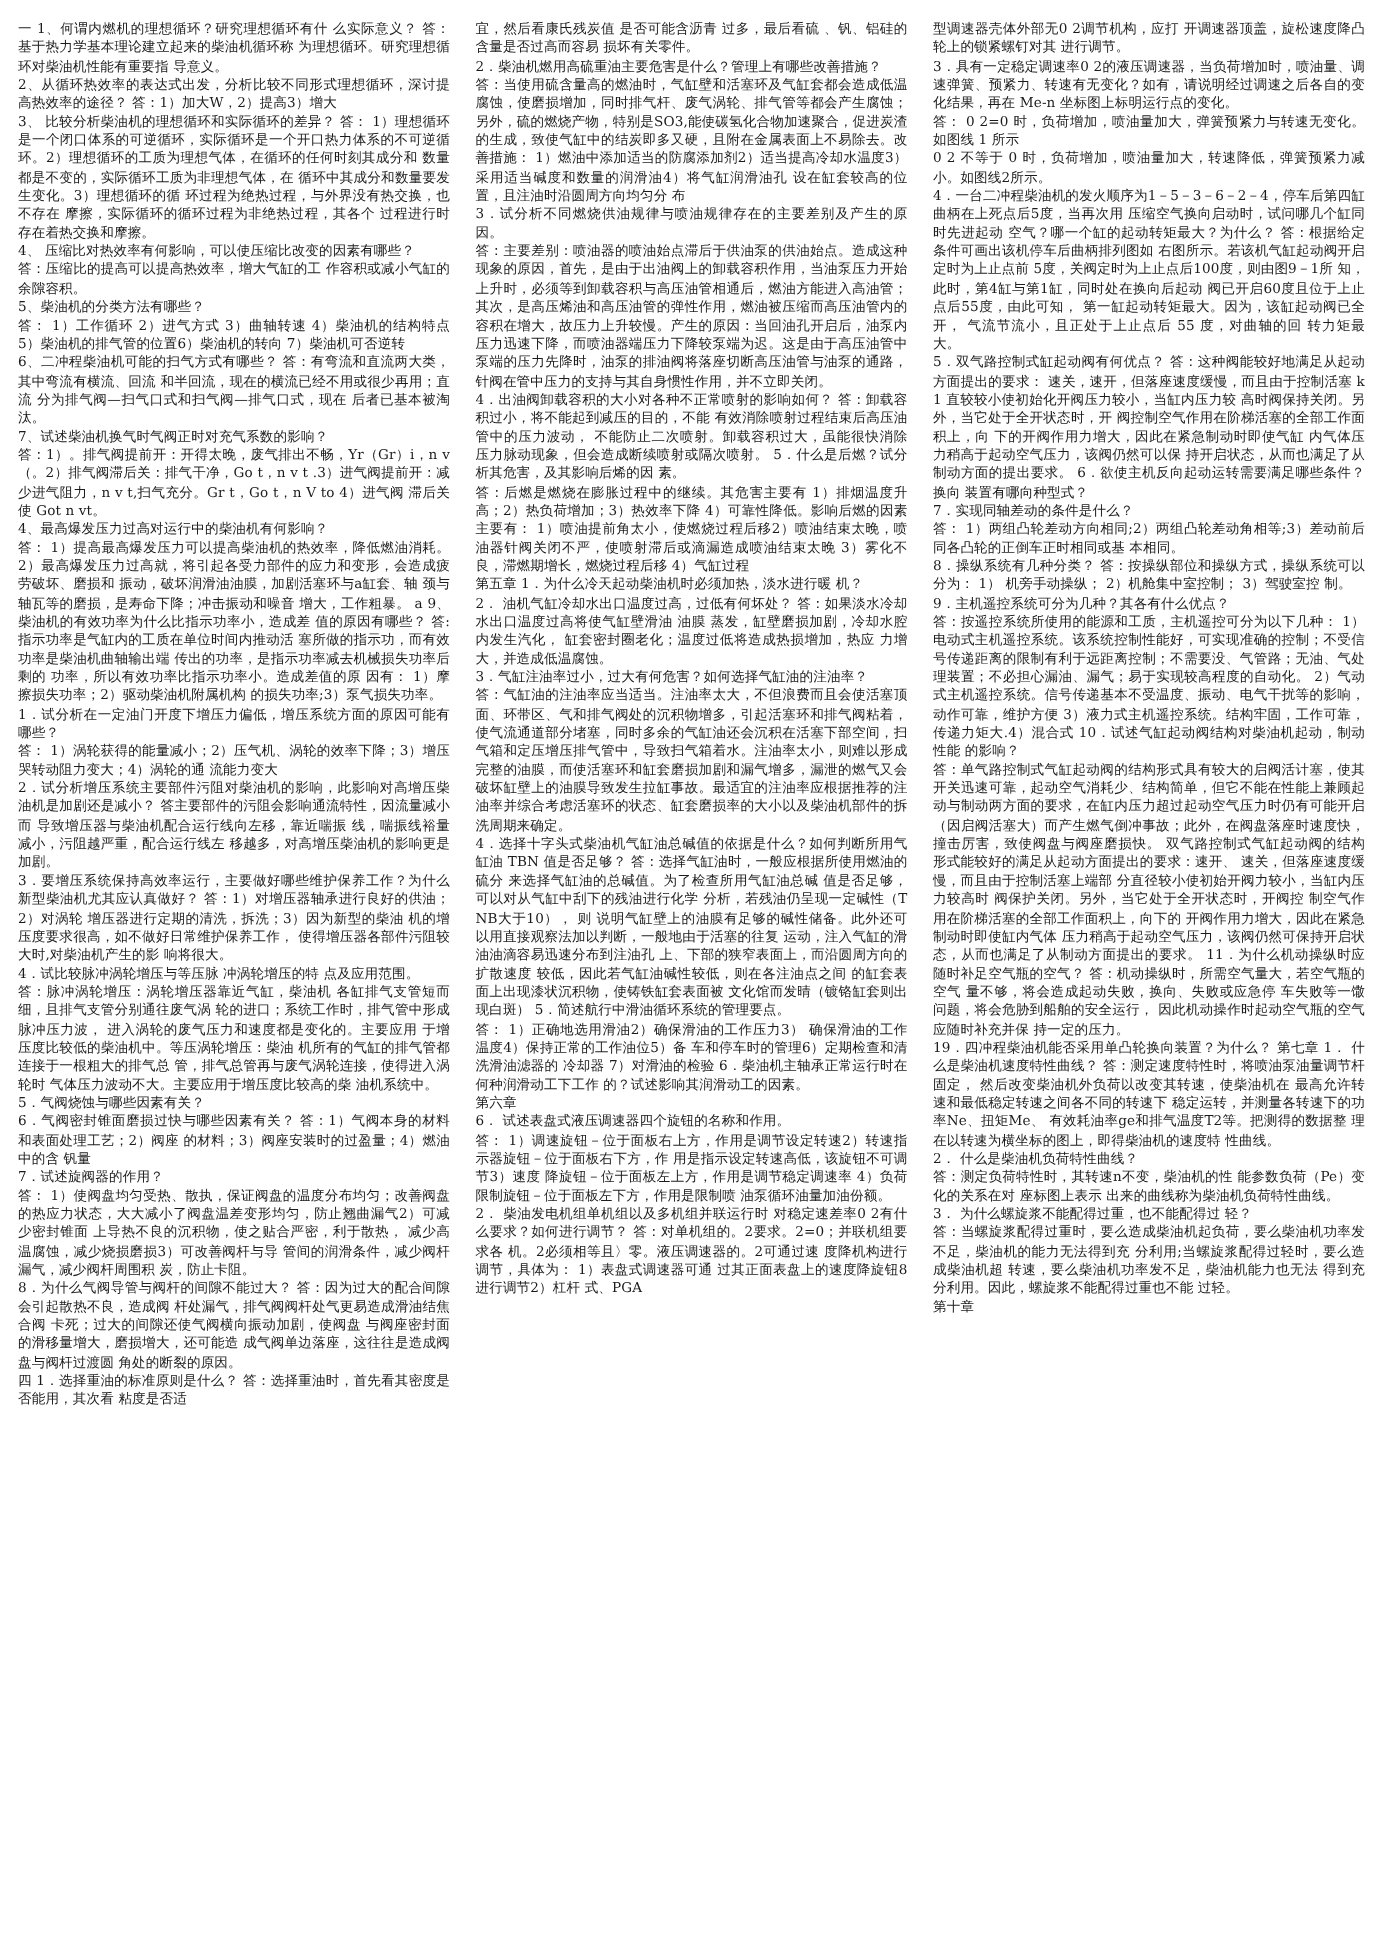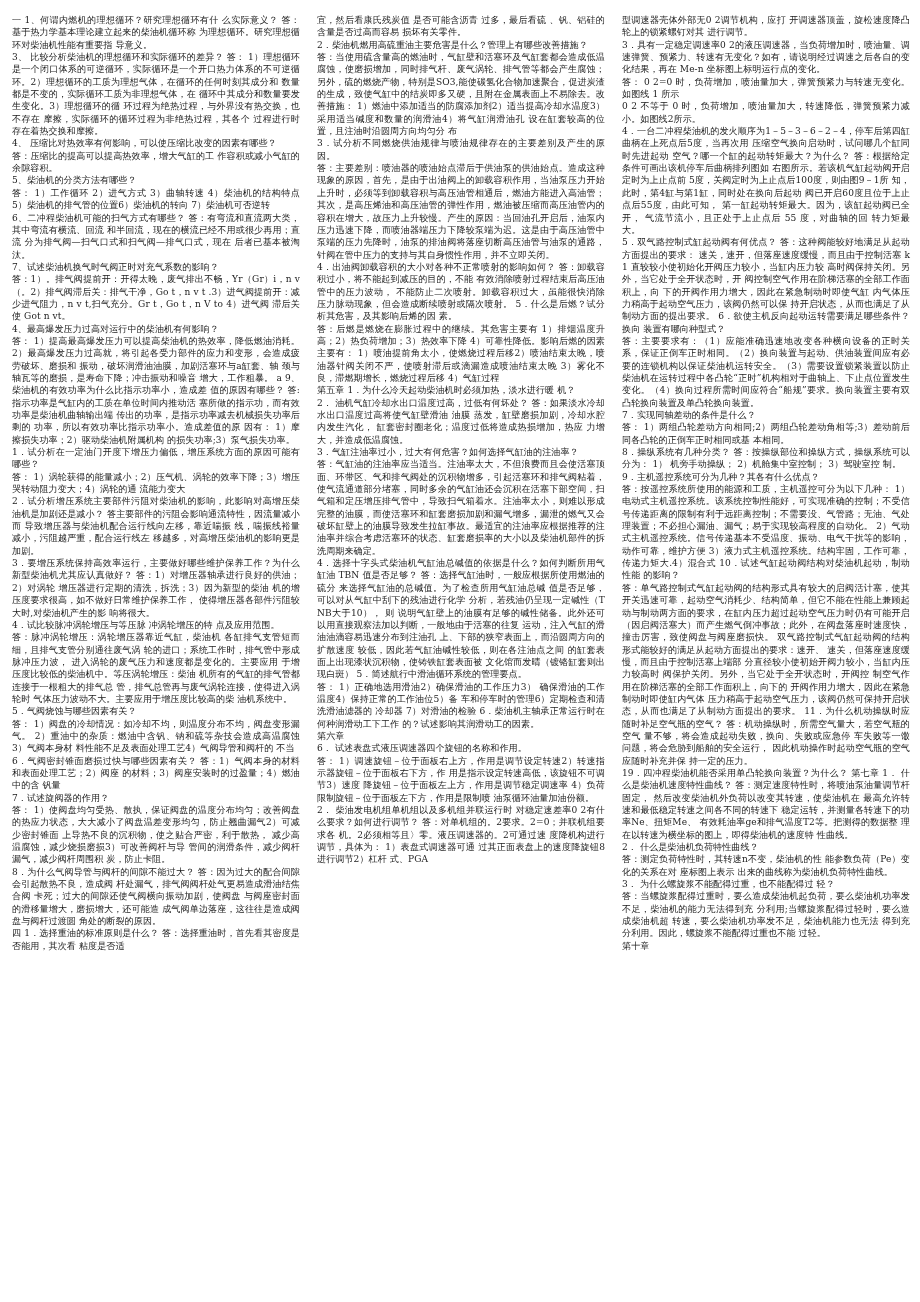--- a/index.html
+++ b/index.html
@@ -49,38 +49,38 @@
   .column p {
     color: #1b1b1b;
   }
 </style>
 </head>
 <body>
 
 <div class="page">
   <div class="column">
       <p class="para">一 1、何谓内燃机的理想循环？研究理想循环有什 么实际意义？ 答：基于热力学基本理论建立起来的柴油机循环称 为理想循环。研究理想循环对柴油机性能有重要指 导意义。</p>
+      <p class="para">2、从循环热效率的表达式出发，分析比较不同形式理想循环，深讨提高热效率的途径？ 答：1）加大W，2）提高3）增大</p>
       <p class="para">3、 比较分析柴油机的理想循环和实际循环的差异？ 答： 1）理想循环是一个闭口体系的可逆循环，实际循环是一个开口热力体系的不可逆循环。2）理想循环的工质为理想气体，在循环的任何时刻其成分和 数量都是不变的，实际循环工质为非理想气体，在 循环中其成分和数量要发生变化。3）理想循环的循 环过程为绝热过程，与外界没有热交换，也不存在 摩擦，实际循环的循环过程为非绝热过程，其各个 过程进行时存在着热交换和摩擦。</p>
       <p class="para">4、 压缩比对热效率有何影响，可以使压缩比改变的因素有哪些？</p>
       <p class="para">答：压缩比的提高可以提高热效率，增大气缸的工 作容积或减小气缸的余隙容积。</p>
       <p class="para">5、柴油机的分类方法有哪些？</p>
       <p class="para">答： 1）工作循环 2）进气方式 3）曲轴转速 4）柴油机的结构特点 5）柴油机的排气管的位置6）柴油机的转向 7）柴油机可否逆转</p>
       <p class="para">6、二冲程柴油机可能的扫气方式有哪些？ 答：有弯流和直流两大类，其中弯流有横流、回流 和半回流，现在的横流已经不用或很少再用；直流 分为排气阀—扫气口式和扫气阀—排气口式，现在 后者已基本被淘汰。</p>
       <p class="para">7、试述柴油机换气时气阀正时对充气系数的影响？</p>
       <p class="para">答：1）。排气阀提前开：开得太晚，废气排出不畅，Yr（Gr）i，n v （。2）排气阀滞后关：排气干净，Go t，n v t .3）进气阀提前开：减少进气阻力，n v t,扫气充分。Gr t，Go t，n V to 4）进气阀 滞后关使 Got n vt。</p>
       <p class="para">4、最高爆发压力过高对运行中的柴油机有何影响？</p>
       <p class="para">答： 1）提高最高爆发压力可以提高柴油机的热效率，降低燃油消耗。 2）最高爆发压力过高就，将引起各受力部件的应力和变形，会造成疲劳破坏、磨损和 振动，破坏润滑油油膜，加剧活塞环与a缸套、轴 颈与轴瓦等的磨损，是寿命下降；冲击振动和噪音 增大，工作粗暴。 a 9、柴油机的有效功率为什么比指示功率小，造成差 值的原因有哪些？ 答:指示功率是气缸内的工质在单位时间内推动活 塞所做的指示功，而有效功率是柴油机曲轴输出端 传出的功率，是指示功率减去机械损失功率后剩的 功率，所以有效功率比指示功率小。造成差值的原 因有： 1）摩擦损失功率；2）驱动柴油机附属机构 的损失功率;3）泵气损失功率。</p>
       <p class="para">1．试分析在一定油门开度下增压力偏低，增压系统方面的原因可能有哪些？</p>
       <p class="para">答： 1）涡轮获得的能量减小；2）压气机、涡轮的效率下降；3）增压哭转动阻力变大；4）涡轮的通 流能力变大</p>
       <p class="para">2．试分析增压系统主要部件污阻对柴油机的影响，此影响对高增压柴油机是加剧还是减小？ 答主要部件的污阻会影响通流特性，因流量减小而 导致增压器与柴油机配合运行线向左移，靠近喘振 线，喘振线裕量减小，污阻越严重，配合运行线左 移越多，对高增压柴油机的影响更是加剧。</p>
       <p class="para">3．要增压系统保持高效率运行，主要做好哪些维护保养工作？为什么新型柴油机尤其应认真做好？ 答：1）对增压器轴承进行良好的供油；2）对涡轮 增压器进行定期的清洗，拆洗；3）因为新型的柴油 机的增压度要求很高，如不做好日常维护保养工作， 使得增压器各部件污阻较大时,对柴油机产生的影 响将很大。</p>
       <p class="para">4．试比较脉冲涡轮增压与等压脉 冲涡轮增压的特 点及应用范围。</p>
       <p class="para">答：脉冲涡轮增压：涡轮增压器靠近气缸，柴油机 各缸排气支管短而细，且排气支管分别通往废气涡 轮的进口；系统工作时，排气管中形成脉冲压力波， 进入涡轮的废气压力和速度都是变化的。主要应用 于增压度比较低的柴油机中。等压涡轮增压：柴油 机所有的气缸的排气管都连接于一根粗大的排气总 管，排气总管再与废气涡轮连接，使得进入涡轮时 气体压力波动不大。主要应用于增压度比较高的柴 油机系统中。</p>
       <p class="para">5．气阀烧蚀与哪些因素有关？</p>
-      <p class="para">答： 1）阀盘的冷却情况：如冷却不均，则温度分布不均，阀盘变形漏气。 2）重油中的杂质：燃油中含钒、钠和硫等杂技会造成高温腐蚀3）气阀本身材 料性能不足及表面处理工艺4）气阀导管和阀杆的 不当</p>
       <p class="para">6．气阀密封锥面磨损过快与哪些因素有关？ 答：1）气阀本身的材料和表面处理工艺；2）阀座 的材料；3）阀座安装时的过盈量；4）燃油中的含 钒量</p>
       <p class="para">7．试述旋阀器的作用？</p>
       <p class="para">答： 1）使阀盘均匀受热、散执，保证阀盘的温度分布均匀；改善阀盘的热应力状态，大大减小了阀盘温差变形均匀，防止翘曲漏气2）可减少密封锥面 上导热不良的沉积物，使之贴合严密，利于散热， 减少高温腐蚀，减少烧损磨损3）可改善阀杆与导 管间的润滑条件，减少阀杆漏气，减少阀杆周围积 炭，防止卡阻。</p>
       <p class="para">8．为什么气阀导管与阀杆的间隙不能过大？ 答：因为过大的配合间隙会引起散热不良，造成阀 杆处漏气，排气阀阀杆处气更易造成滑油结焦合阀 卡死；过大的间隙还使气阀横向振动加剧，使阀盘 与阀座密封面的滑移量增大，磨损增大，还可能造 成气阀单边落座，这往往是造成阀盘与阀杆过渡圆 角处的断裂的原因。</p>
       <p class="para">四 1．选择重油的标准原则是什么？ 答：选择重油时，首先看其密度是否能用，其次看 粘度是否适</p>
     </div>
   <div class="column">
       <p class="para">宜，然后看康氏残炭值 是否可能含沥青 过多，最后看硫 、钒、铝硅的含量是否过高而容易 损坏有关零件。</p>
       <p class="para">2．柴油机燃用高硫重油主要危害是什么？管理上有哪些改善措施？</p>
       <p class="para">答：当使用硫含量高的燃油时，气缸壁和活塞环及气缸套都会造成低温腐蚀，使磨损增加，同时排气杆、废气涡轮、排气管等都会产生腐蚀；另外，硫的燃烧产物，特别是SO3,能使碳氢化合物加速聚合，促进炭渣的生成，致使气缸中的结炭即多又硬，且附在金属表面上不易除去。改善措施： 1）燃油中添加适当的防腐添加剂2）适当提高冷却水温度3）采用适当碱度和数量的润滑油4）将气缸润滑油孔 设在缸套较高的位置，且注油时沿圆周方向均匀分 布</p>
@@ -99,21 +99,20 @@
       <p class="para">答： 1）调速旋钮－位于面板右上方，作用是调节设定转速2）转速指示器旋钮－位于面板右下方，作 用是指示设定转速高低，该旋钮不可调节3）速度 降旋钮－位于面板左上方，作用是调节稳定调速率 4）负荷限制旋钮－位于面板左下方，作用是限制喷 油泵循环油量加油份额。</p>
       <p class="para">2． 柴油发电机组单机组以及多机组并联运行时 对稳定速差率0 2有什么要求？如何进行调节？ 答：对单机组的。2要求。2=0；并联机组要求各 机。2必须相等且〉零。液压调速器的。2可通过速 度降机构进行调节，具体为： 1）表盘式调速器可通 过其正面表盘上的速度降旋钮8进行调节2）杠杆 式、PGA</p>
     </div>
   <div class="column">
       <p class="para">型调速器壳体外部无0 2调节机构，应打 开调速器顶盖，旋松速度降凸轮上的锁紧螺钉对其 进行调节。</p>
       <p class="para">3．具有一定稳定调速率0 2的液压调速器，当负荷增加时，喷油量、调速弹簧、预紧力、转速有无变化？如有，请说明经过调速之后各自的变化结果，再在 Me-n 坐标图上标明运行点的变化。</p>
       <p class="para">答： 0 2=0 时，负荷增加，喷油量加大，弹簧预紧力与转速无变化。如图线 1 所示</p>
       <p class="para">0 2 不等于 0 时，负荷增加，喷油量加大，转速降低，弹簧预紧力减小。如图线2所示。</p>
       <p class="para">4．一台二冲程柴油机的发火顺序为1－5－3－6－2－4，停车后第四缸曲柄在上死点后5度，当再次用 压缩空气换向启动时，试问哪几个缸同时先进起动 空气？哪一个缸的起动转矩最大？为什么？ 答：根据给定条件可画出该机停车后曲柄排列图如 右图所示。若该机气缸起动阀开启定时为上止点前 5度，关阀定时为上止点后100度，则由图9－1所 知，此时，第4缸与第1缸，同时处在换向后起动 阀已开启60度且位于上止点后55度，由此可知， 第一缸起动转矩最大。因为，该缸起动阀已全开， 气流节流小，且正处于上止点后 55 度，对曲轴的回 转力矩最大。</p>
       <p class="para">5．双气路控制式缸起动阀有何优点？ 答：这种阀能较好地满足从起动方面提出的要求： 速关，速开，但落座速度缓慢，而且由于控制活塞 k1 直较较小使初始化开阀压力较小，当缸内压力较 高时阀保持关闭。另外，当它处于全开状态时，开 阀控制空气作用在阶梯活塞的全部工作面积上，向 下的开阀作用力增大，因此在紧急制动时即使气缸 内气体压力稍高于起动空气压力，该阀仍然可以保 持开启状态，从而也满足了从制动方面的提出要求。 6．欲使主机反向起动运转需要满足哪些条件？换向 装置有哪向种型式？</p>
-      <p class="para">答：主要要求有：（1）应能准确迅速地改变各种横向设备的正时关系，保证正倒车正时相同。（2）换向装置与起动、供油装置间应有必要的连锁机构以保证柴油机运转安全。（3）需要设置锁紧装置以防止柴油机在运转过程中各凸轮“正时”机构相对于曲轴上、下止点位置发生变化。（4）换向过程所需时间应符合“船规”要求。换向装置主要有双凸轮换向装置及单凸轮换向装置。</p>
       <p class="para">7．实现同轴差动的条件是什么？</p>
       <p class="para">答： 1）两组凸轮差动方向相同;2）两组凸轮差动角相等;3）差动前后同各凸轮的正倒车正时相同或基 本相同。</p>
       <p class="para">8．操纵系统有几种分类？ 答：按操纵部位和操纵方式，操纵系统可以分为： 1） 机旁手动操纵； 2）机舱集中室控制； 3）驾驶室控 制。</p>
       <p class="para">9．主机遥控系统可分为几种？其各有什么优点？</p>
       <p class="para">答：按遥控系统所使用的能源和工质，主机遥控可分为以下几种： 1）电动式主机遥控系统。该系统控制性能好，可实现准确的控制；不受信号传递距离的限制有利于远距离控制；不需要没、气管路；无油、气处理装置；不必担心漏油、漏气；易于实现较高程度的自动化。 2）气动式主机遥控系统。信号传递基本不受温度、振动、电气干扰等的影响，动作可靠，维护方便 3）液力式主机遥控系统。结构牢固，工作可靠，传递力矩大.4）混合式 10．试述气缸起动阀结构对柴油机起动，制动性能 的影响？</p>
       <p class="para">答：单气路控制式气缸起动阀的结构形式具有较大的启阀活计塞，使其开关迅速可靠，起动空气消耗少、结构简单，但它不能在性能上兼顾起动与制动两方面的要求，在缸内压力超过起动空气压力时仍有可能开启（因启阀活塞大）而产生燃气倒冲事故；此外，在阀盘落座时速度快，撞击厉害，致使阀盘与阀座磨损快。 双气路控制式气缸起动阀的结构 形式能较好的满足从起动方面提出的要求：速开、 速关，但落座速度缓慢，而且由于控制活塞上端部 分直径较小使初始开阀力较小，当缸内压力较高时 阀保护关闭。另外，当它处于全开状态时，开阀控 制空气作用在阶梯活塞的全部工作面积上，向下的 开阀作用力增大，因此在紧急制动时即使缸内气体 压力稍高于起动空气压力，该阀仍然可保持开启状 态，从而也满足了从制动方面提出的要求。 11．为什么机动操纵时应随时补足空气瓶的空气？ 答：机动操纵时，所需空气量大，若空气瓶的空气 量不够，将会造成起动失败，换向、失败或应急停 车失败等一馓问题，将会危胁到船舶的安全运行， 因此机动操作时起动空气瓶的空气应随时补充并保 持一定的压力。</p>
       <p class="para">19．四冲程柴油机能否采用单凸轮换向装置？为什么？ 第七章 1． 什么是柴油机速度特性曲线？ 答：测定速度特性时，将喷油泵油量调节杆固定， 然后改变柴油机外负荷以改变其转速，使柴油机在 最高允许转速和最低稳定转速之间各不同的转速下 稳定运转，并测量各转速下的功率Ne、扭矩Me、 有效耗油率ge和排气温度T2等。把测得的数据整 理在以转速为横坐标的图上，即得柴油机的速度特 性曲线。</p>
       <p class="para">2． 什么是柴油机负荷特性曲线？</p>
       <p class="para">答：测定负荷特性时，其转速n不变，柴油机的性 能参数负荷（Pe）变化的关系在对 座标图上表示 出来的曲线称为柴油机负荷特性曲线。</p>
       <p class="para">3． 为什么螺旋浆不能配得过重，也不能配得过 轻？</p>

